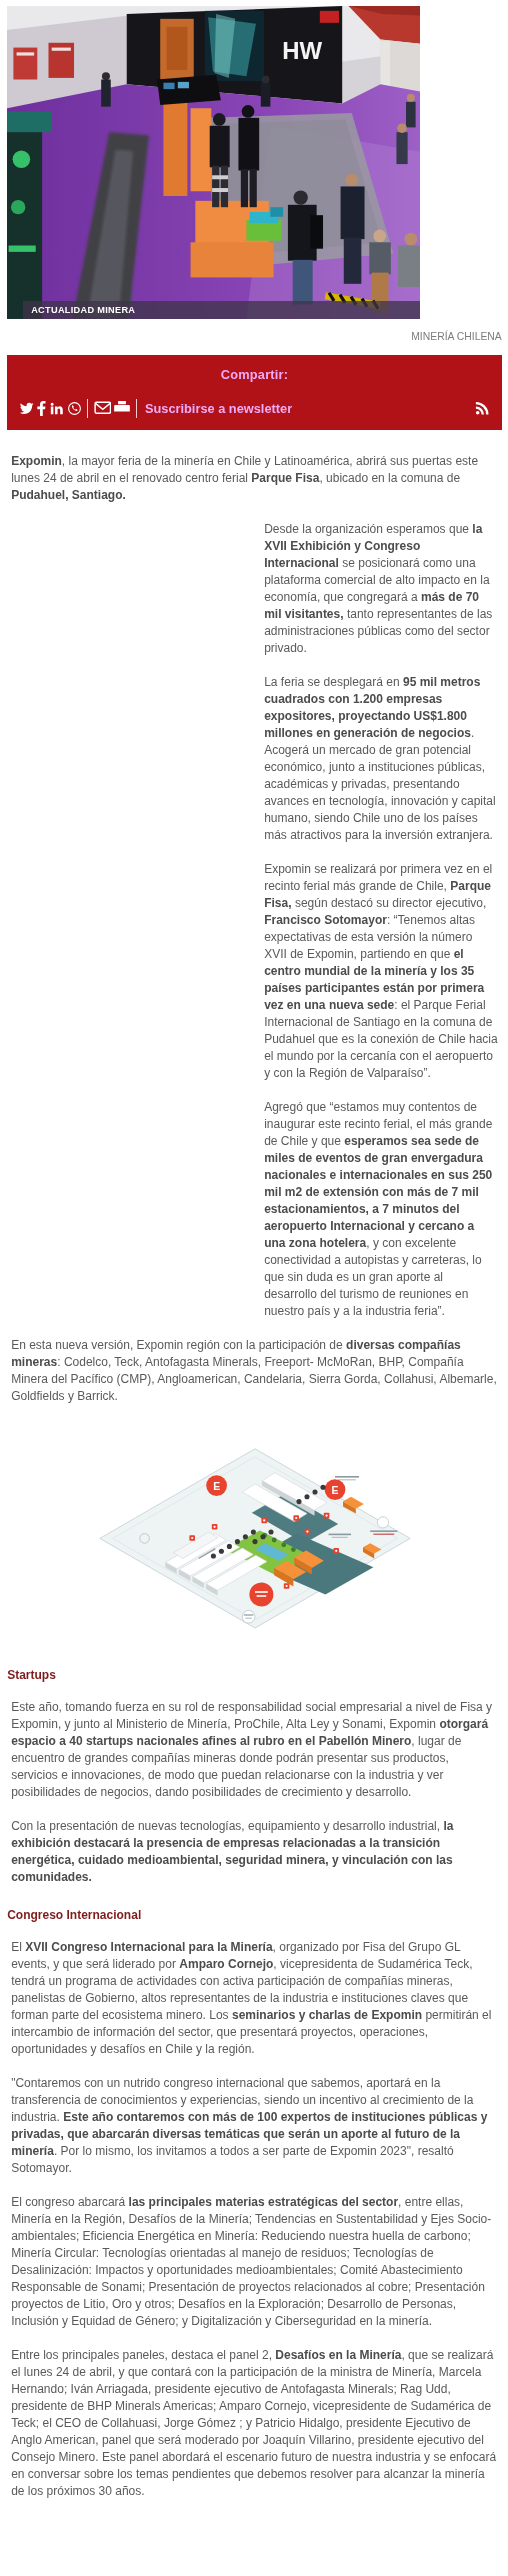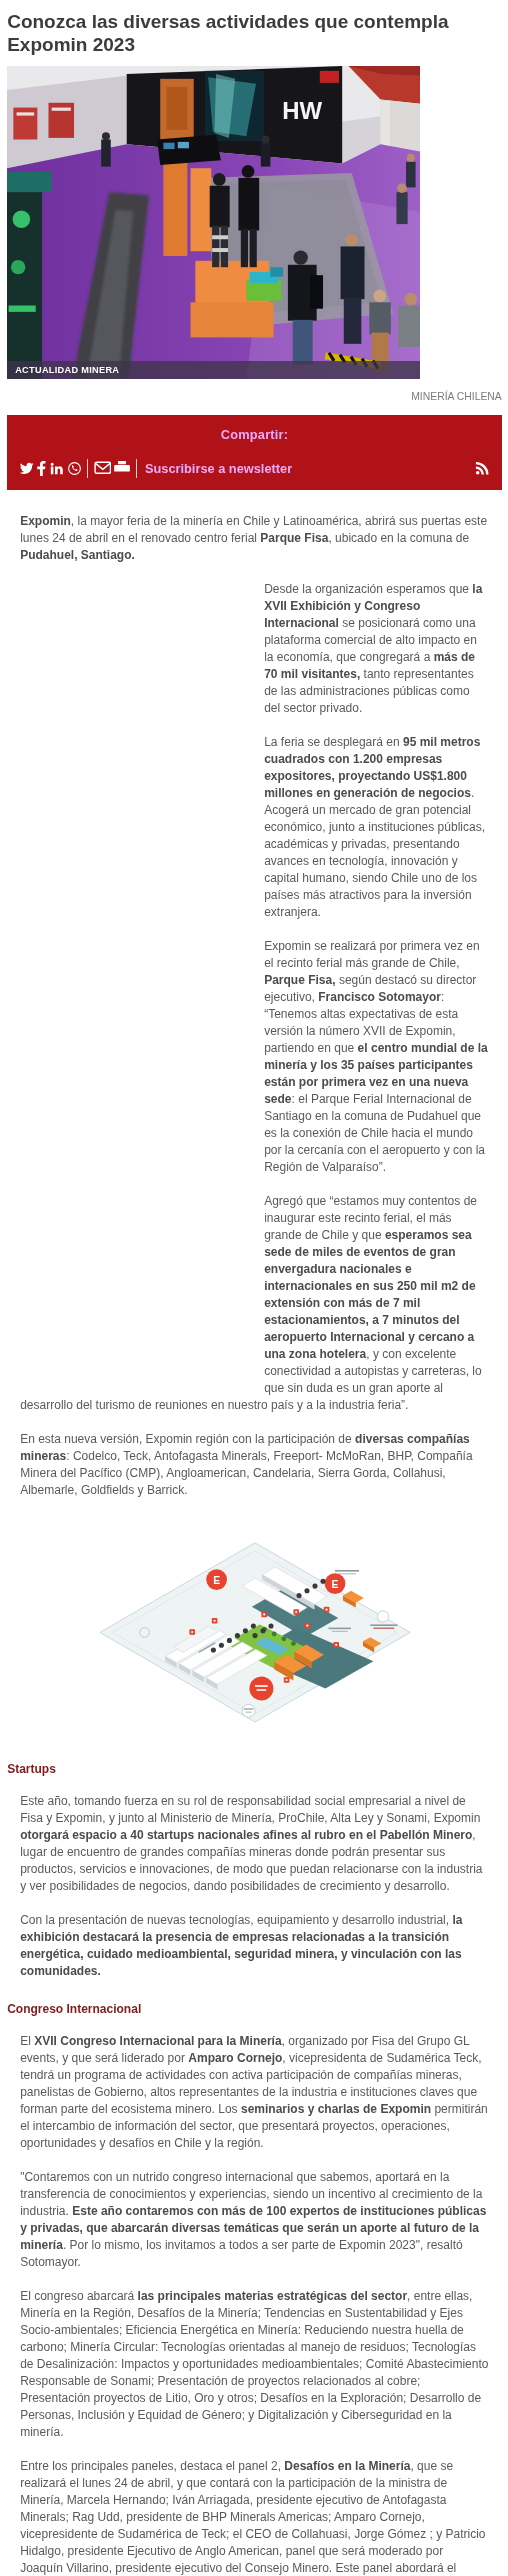--- a/index.html
+++ b/index.html
@@ -4,49 +4,48 @@
 <style>
   html,body{margin:0;padding:0;background:#ffffff;}
   body{font-family:"Liberation Sans", sans-serif;color:#595959;}
   .page{width:509px;margin:0 auto;padding:6.4px 7.2px 32px;box-sizing:border-box;}
 
   h1.title{font-size:19px;line-height:1.22;color:#3c3c3c;font-weight:700;margin:3.2px 0 10.4px;}
   .lead{font-size:12px;line-height:1.42;color:#757575;margin:0 0 12.8px;}
 
   .hero{position:relative;width:413px;height:313px;overflow:hidden;background:#7b3aa6;}
   .hero svg{display:block;}
-  .hero-tag{position:absolute;left:0;right:0;bottom:0;background:rgba(63,52,74,.78);
+  .hero-tag{position:absolute;left:16px;right:0;bottom:0;background:rgba(63,52,74,.78);
     color:#fff;font-size:9.2px;font-weight:700;letter-spacing:0.3px;padding:4px 8px;}
 
   .meta{text-align:right;font-size:10.4px;color:#7c7c7c;line-height:1.85;margin:7.2px 0 0;}
 
   .share{background:#b01217;color:#f0abfc;padding:11.2px 12px 12.8px;margin:9.6px 0 22.4px;text-align:center;}
   .share-label{font-weight:700;font-size:12.8px;letter-spacing:0.2px;}
   .share-row{display:flex;align-items:center;margin-top:17px;gap:3px;}
   .icon-btn{display:inline-flex;align-items:center;justify-content:center;cursor:pointer;line-height:0;}
   .icon-btn svg{display:block;}
   .sep{width:0.8px;height:19px;background:rgba(255,255,255,.8);margin:0 2.4px;}
   .subscribe{font-weight:700;font-size:12.8px;cursor:pointer;margin-left:3.2px;}
   .rss{margin-left:auto;}
 
-  .article p{font-size:12px;line-height:17px;margin:0 13px 17px;color:#5a5a5a;}
+  .article p{font-size:12px;line-height:17px;margin:0 4px 17px;color:#5a5a5a;}
   .b{font-weight:700;color:#4c4c4c;}
   h3.sec{font-size:12px;font-weight:700;color:#7f1d1d;margin:21.6px 0 17px;}
 
   .float-ad{float:left;width:257px;height:803px;background:#ffffff;}
   .clear{clear:both;}
 
   .map-wrap{display:flex;justify-content:center;margin:22.4px 0 32px;}
 </style>
 </head>
 <body>
 
 <div class="page">
 
-  <h1 class="title">Conozca las diversas actividades que contempla Expomin 2023</h1>
 
 
   <div class="hero">
     <svg width="494" height="313" viewBox="0 0 619 392">
       <defs>
         <linearGradient id="floor" x1="0" y1="0" x2="1" y2="0">
           <stop offset="0" stop-color="#6e2f9d"></stop>
           <stop offset="0.55" stop-color="#8a46b6"></stop>
           <stop offset="1" stop-color="#a86fd0"></stop>
         </linearGradient>

